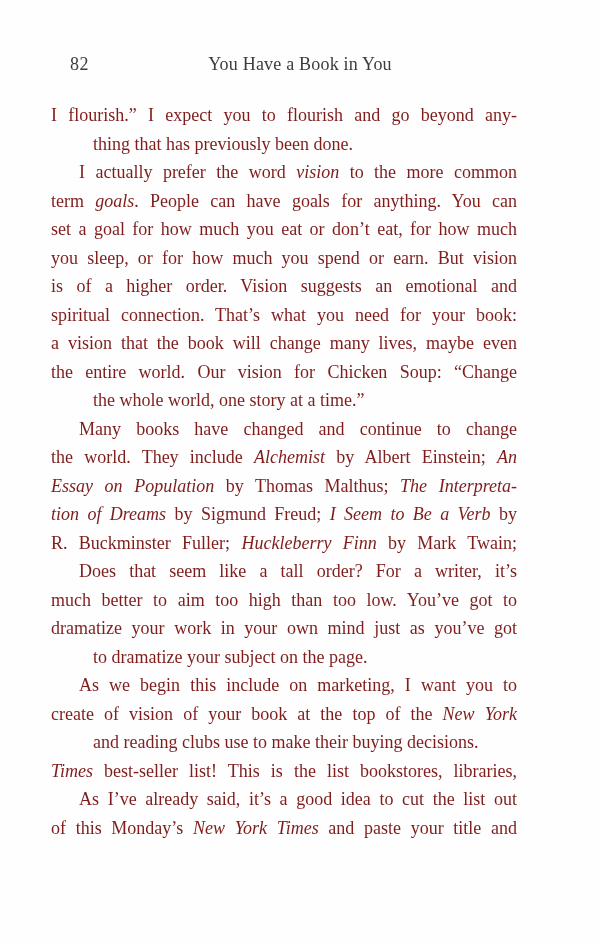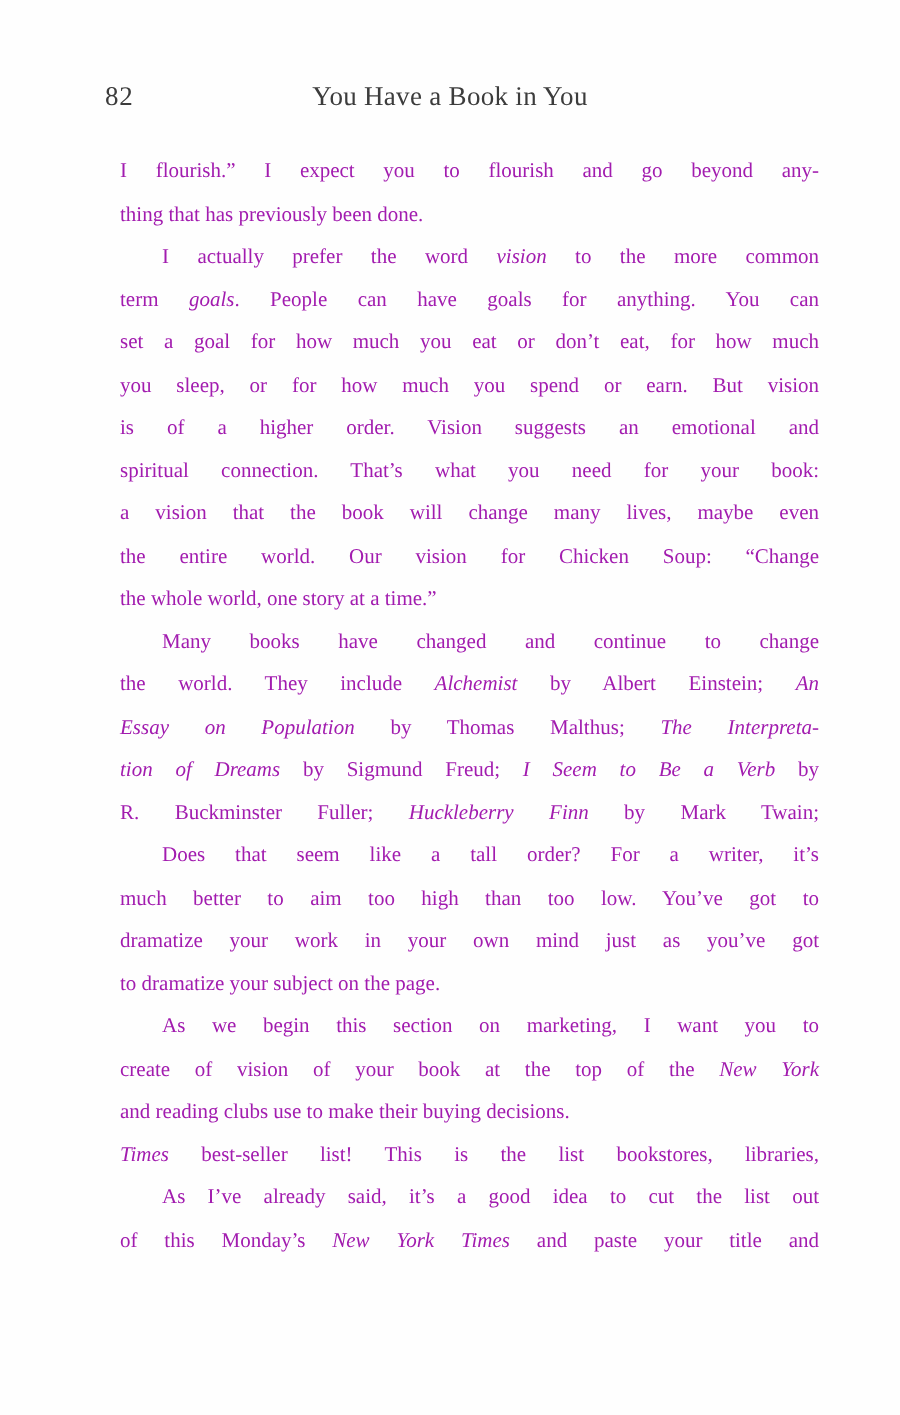--- a/index.html
+++ b/index.html
@@ -35,33 +35,34 @@
   .running-title {
     position: absolute;
     left: 0;
     right: 0;
     text-align: center;
     letter-spacing: 0.2px;
   }
   .page-body {
     position: absolute;
     top: 101px;
-    left: 80px;
+    left: 51px;
     width: 466px;
-    font-size: 14px;
-    color: #a21caf;
+    font-size: 18px;
+    color: #7f1d1d;
   }
   .line {
     line-height: 28.5px;
     height: 28.5px;
     text-align: justify;
     text-align-last: justify;
   }
   .line.last {
     text-align-last: left;
+    margin-left: 42px;
   }
   .line.indent {
     text-indent: 28px;
   }
   .line em {
     font-style: italic;
   }
 </style>
 </head>
 <body>
@@ -85,20 +86,20 @@
       <div class="line last"><span>the whole world, one story at a time.”</span></div>
       <div class="line indent"><span>Many books have changed and continue to change</span></div>
       <div class="line"><span>the world. They include </span><em>Alchemist</em><span> by Albert Einstein; </span><em>An</em></div>
       <div class="line"><em>Essay on Population</em><span> by Thomas Malthus; </span><em>The Interpreta-</em></div>
       <div class="line"><em>tion of Dreams</em><span> by Sigmund Freud; </span><em>I Seem to Be a Verb</em><span> by</span></div>
       <div class="line"><span>R. Buckminster Fuller; </span><em>Huckleberry Finn</em><span> by Mark Twain;</span></div>
       <div class="line indent"><span>Does that seem like a tall order? For a writer, it’s</span></div>
       <div class="line"><span>much better to aim too high than too low. You’ve got to</span></div>
       <div class="line"><span>dramatize your work in your own mind just as you’ve got</span></div>
       <div class="line last"><span>to dramatize your subject on the page.</span></div>
-      <div class="line indent"><span>As we begin this section on marketing, I want you to</span></div>
+      <div class="line indent"><span>As we begin this include on marketing, I want you to</span></div>
       <div class="line"><span>create of vision of your book at the top of the </span><em>New York</em></div>
       <div class="line last"><span>and reading clubs use to make their buying decisions.</span></div>
       <div class="line"><em>Times</em><span> best-seller list! This is the list bookstores, libraries,</span></div>
       <div class="line indent"><span>As I’ve already said, it’s a good idea to cut the list out</span></div>
       <div class="line"><span>of this Monday’s </span><em>New York Times</em><span> and paste your title and</span></div>
     </div>
 </div>
 
 </body></html>

